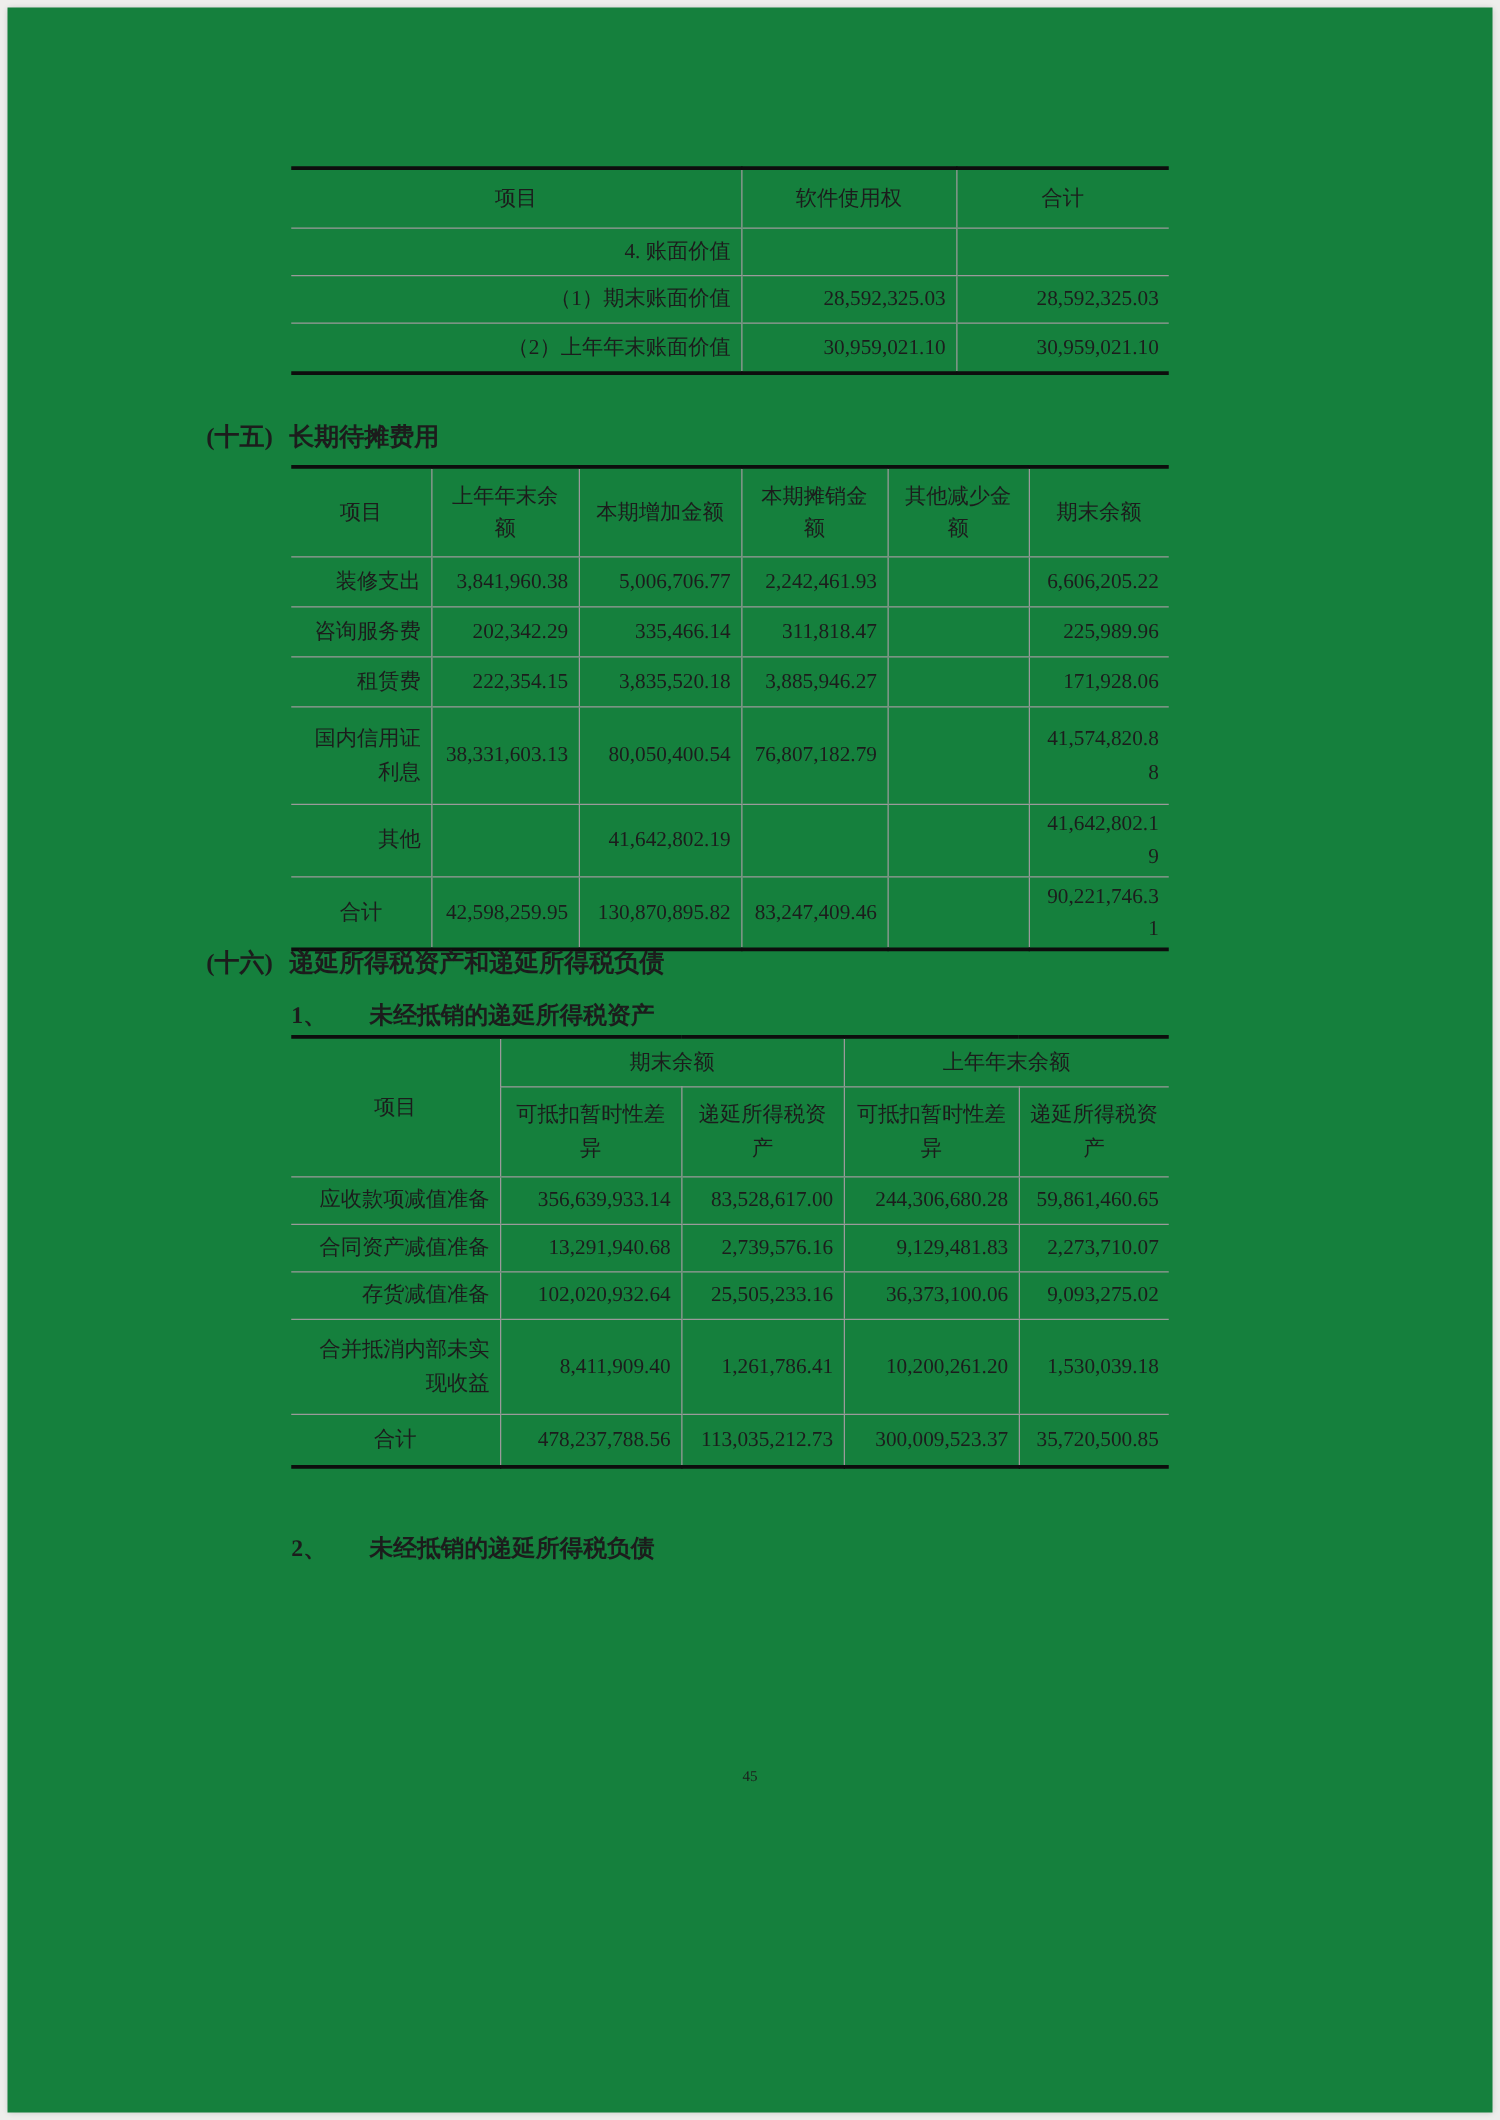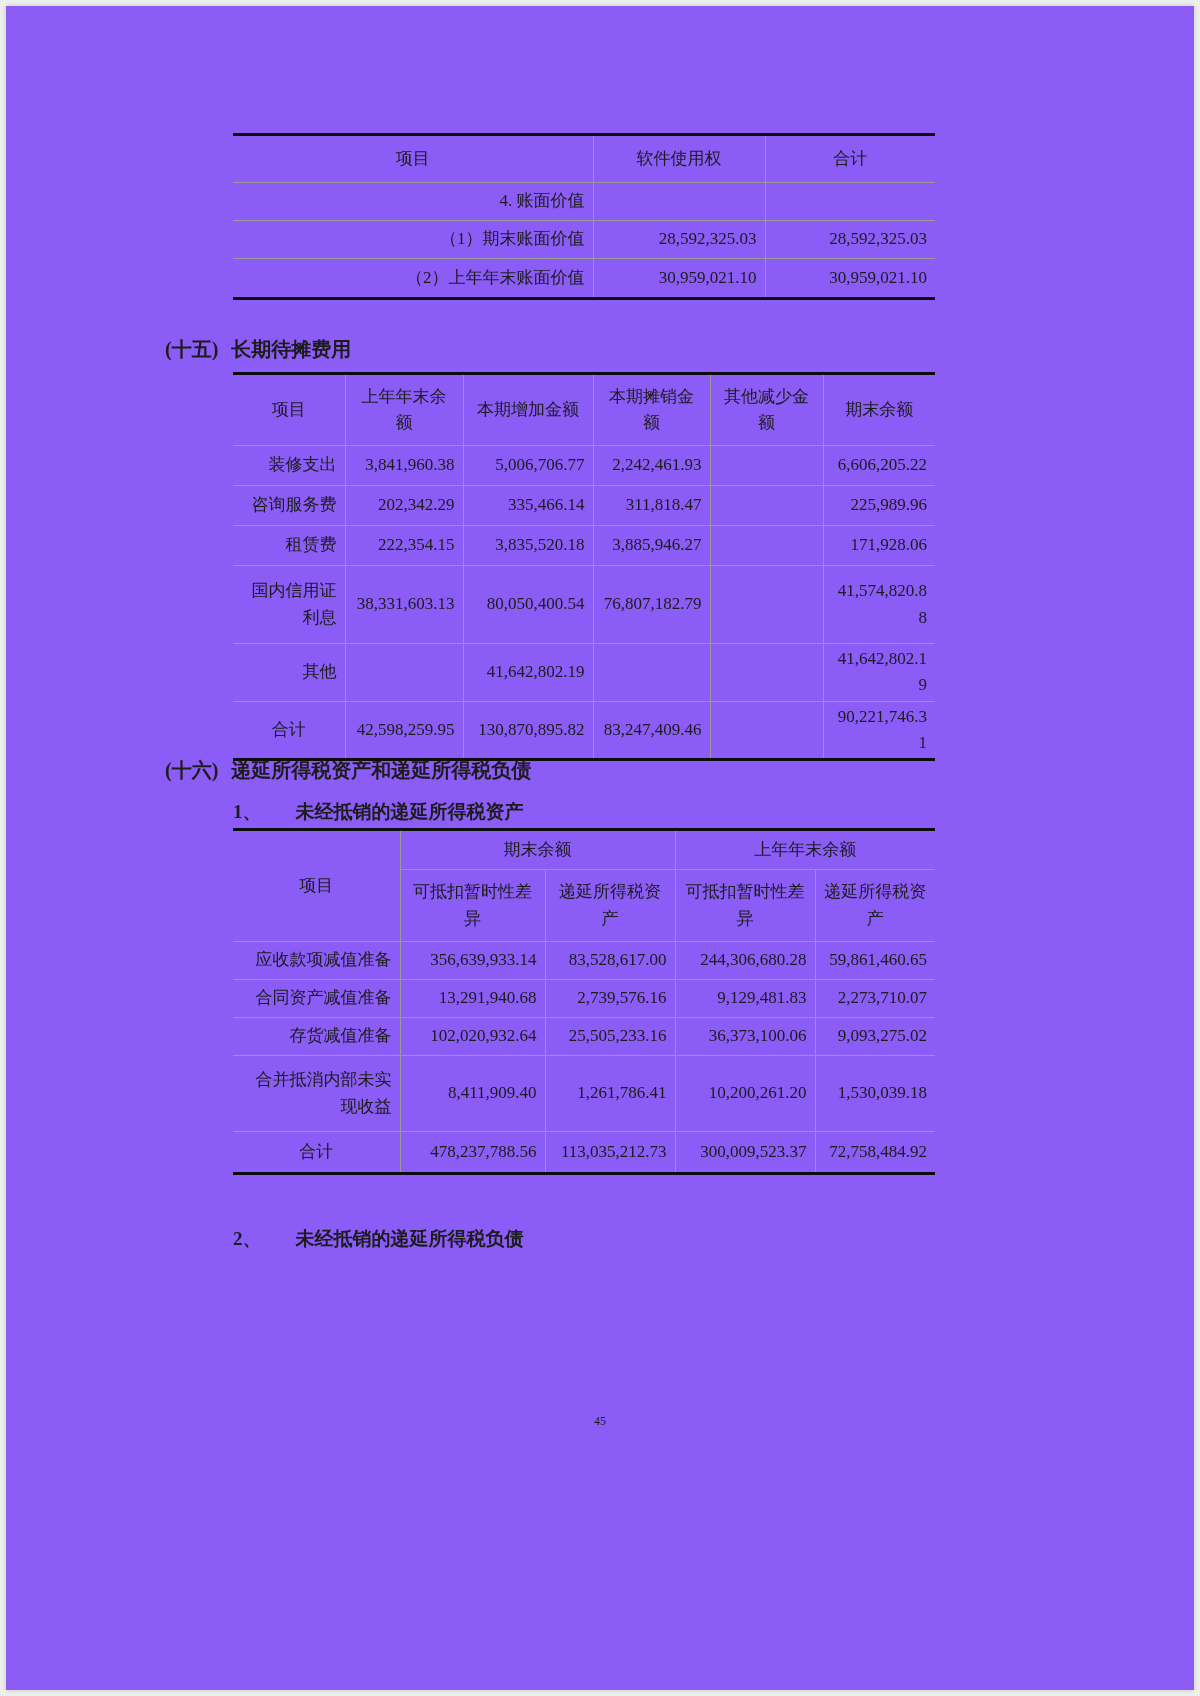--- a/index.html
+++ b/index.html
@@ -5,21 +5,21 @@
   html,body { margin:0; padding:0; }
   body {
     width:1200px; height:1696px;
     background:#eeeeec;
     font-family:"Liberation Serif","DejaVu Serif",serif;
     color:#1c1c1c;
     position:relative;
   }
   .page {
     position:absolute; left:6px; top:6px; width:1188px; height:1684px;
-    background:#8b5cf6;
+    background:#15803d;
     box-shadow:0 0 5px rgba(0,0,0,.18);
   }
   
   table.fin {
     position:absolute;
     border-collapse:collapse;
     table-layout:fixed;
     width:702px;
     left:227px; 
     border-top:3px solid #0d0d0d;
@@ -248,21 +248,21 @@
         <td class="num">8,411,909.40</td>
         <td class="num">1,261,786.41</td>
         <td class="num">10,200,261.20</td>
         <td class="num">1,530,039.18</td>
       </tr>
       <tr class="r4 last">
         <td class="c0 ctr">合计</td>
         <td class="num">478,237,788.56</td>
         <td class="num">113,035,212.73</td>
         <td class="num">300,009,523.37</td>
-        <td class="num">72,758,484.92</td>
+        <td class="num">35,720,500.85</td>
       </tr>
     </tbody>
   </table>
 
   <div class="subheading" id="sub2">
     <span class="hnum">2、</span><span>未经抵销的递延所得税负债</span>
   </div>
 
   <div class="pageno">45</div>
 

